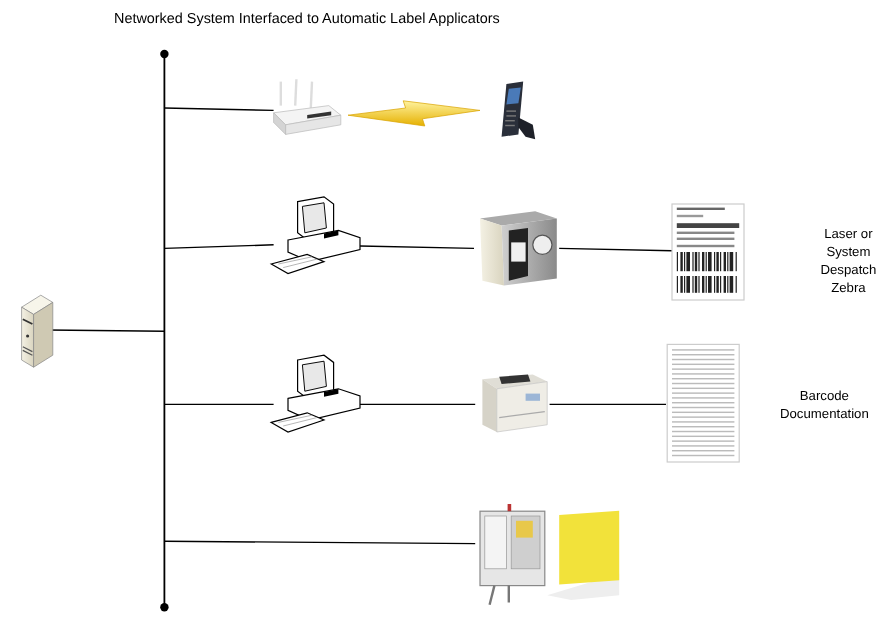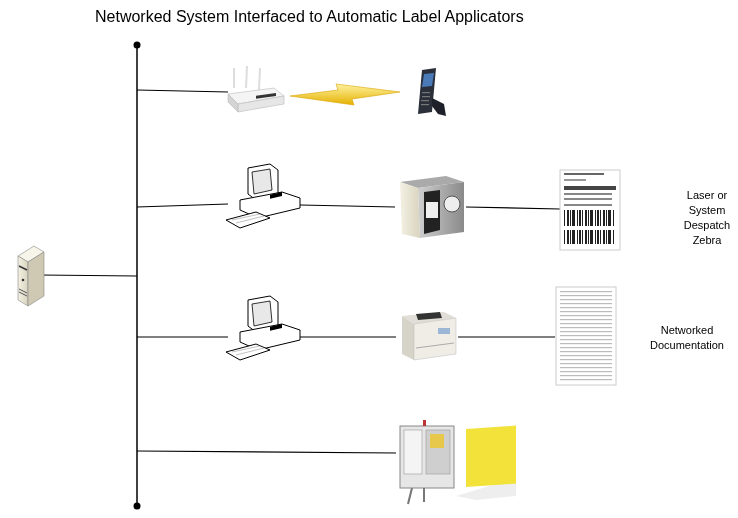--- a/index.html
+++ b/index.html
@@ -1,18 +1,18 @@
 <!DOCTYPE html>
 <html><head>
 <meta charset="utf-8">
 <style>
   html, body { margin: 0; padding: 0; background: #ffffff; }
   body { width: 738px; height: 518px; position: relative; overflow: hidden;
          font-family: "Liberation Sans", sans-serif; color: #000; }
-  .title { position: absolute; left: 95px; top: 8px; font-size: 16px; white-space: nowrap; }
+  .title { position: absolute; left: 95px; top: 8px; font-size: 12px; white-space: nowrap; }
   .caption { position: absolute; font-size: 11px; text-align: center; line-height: 15px; }
   svg.diagram { position: absolute; left: 0; top: 0; }
 </style>
 </head>
 <body>
 
 <div class="title">Networked System Interfaced to Automatic Label Applicators</div>
 
 <svg class="diagram" width="738" height="518" viewBox="0 0 738 518">
   <defs>
@@ -213,15 +213,15 @@
 </svg>
 
 <div class="caption" style="left:672px; top:188px; width:70px;">
   <div>Laser or</div>
   <div>System</div>
   <div>Despatch</div>
   <div>Zebra</div>
 </div>
 
 <div class="caption" style="left:640px; top:323px; width:94px;">
-  <div>Networked</div>
+  <div>Barcode</div>
   <div>Documentation</div>
 </div>
 
 </body></html>

